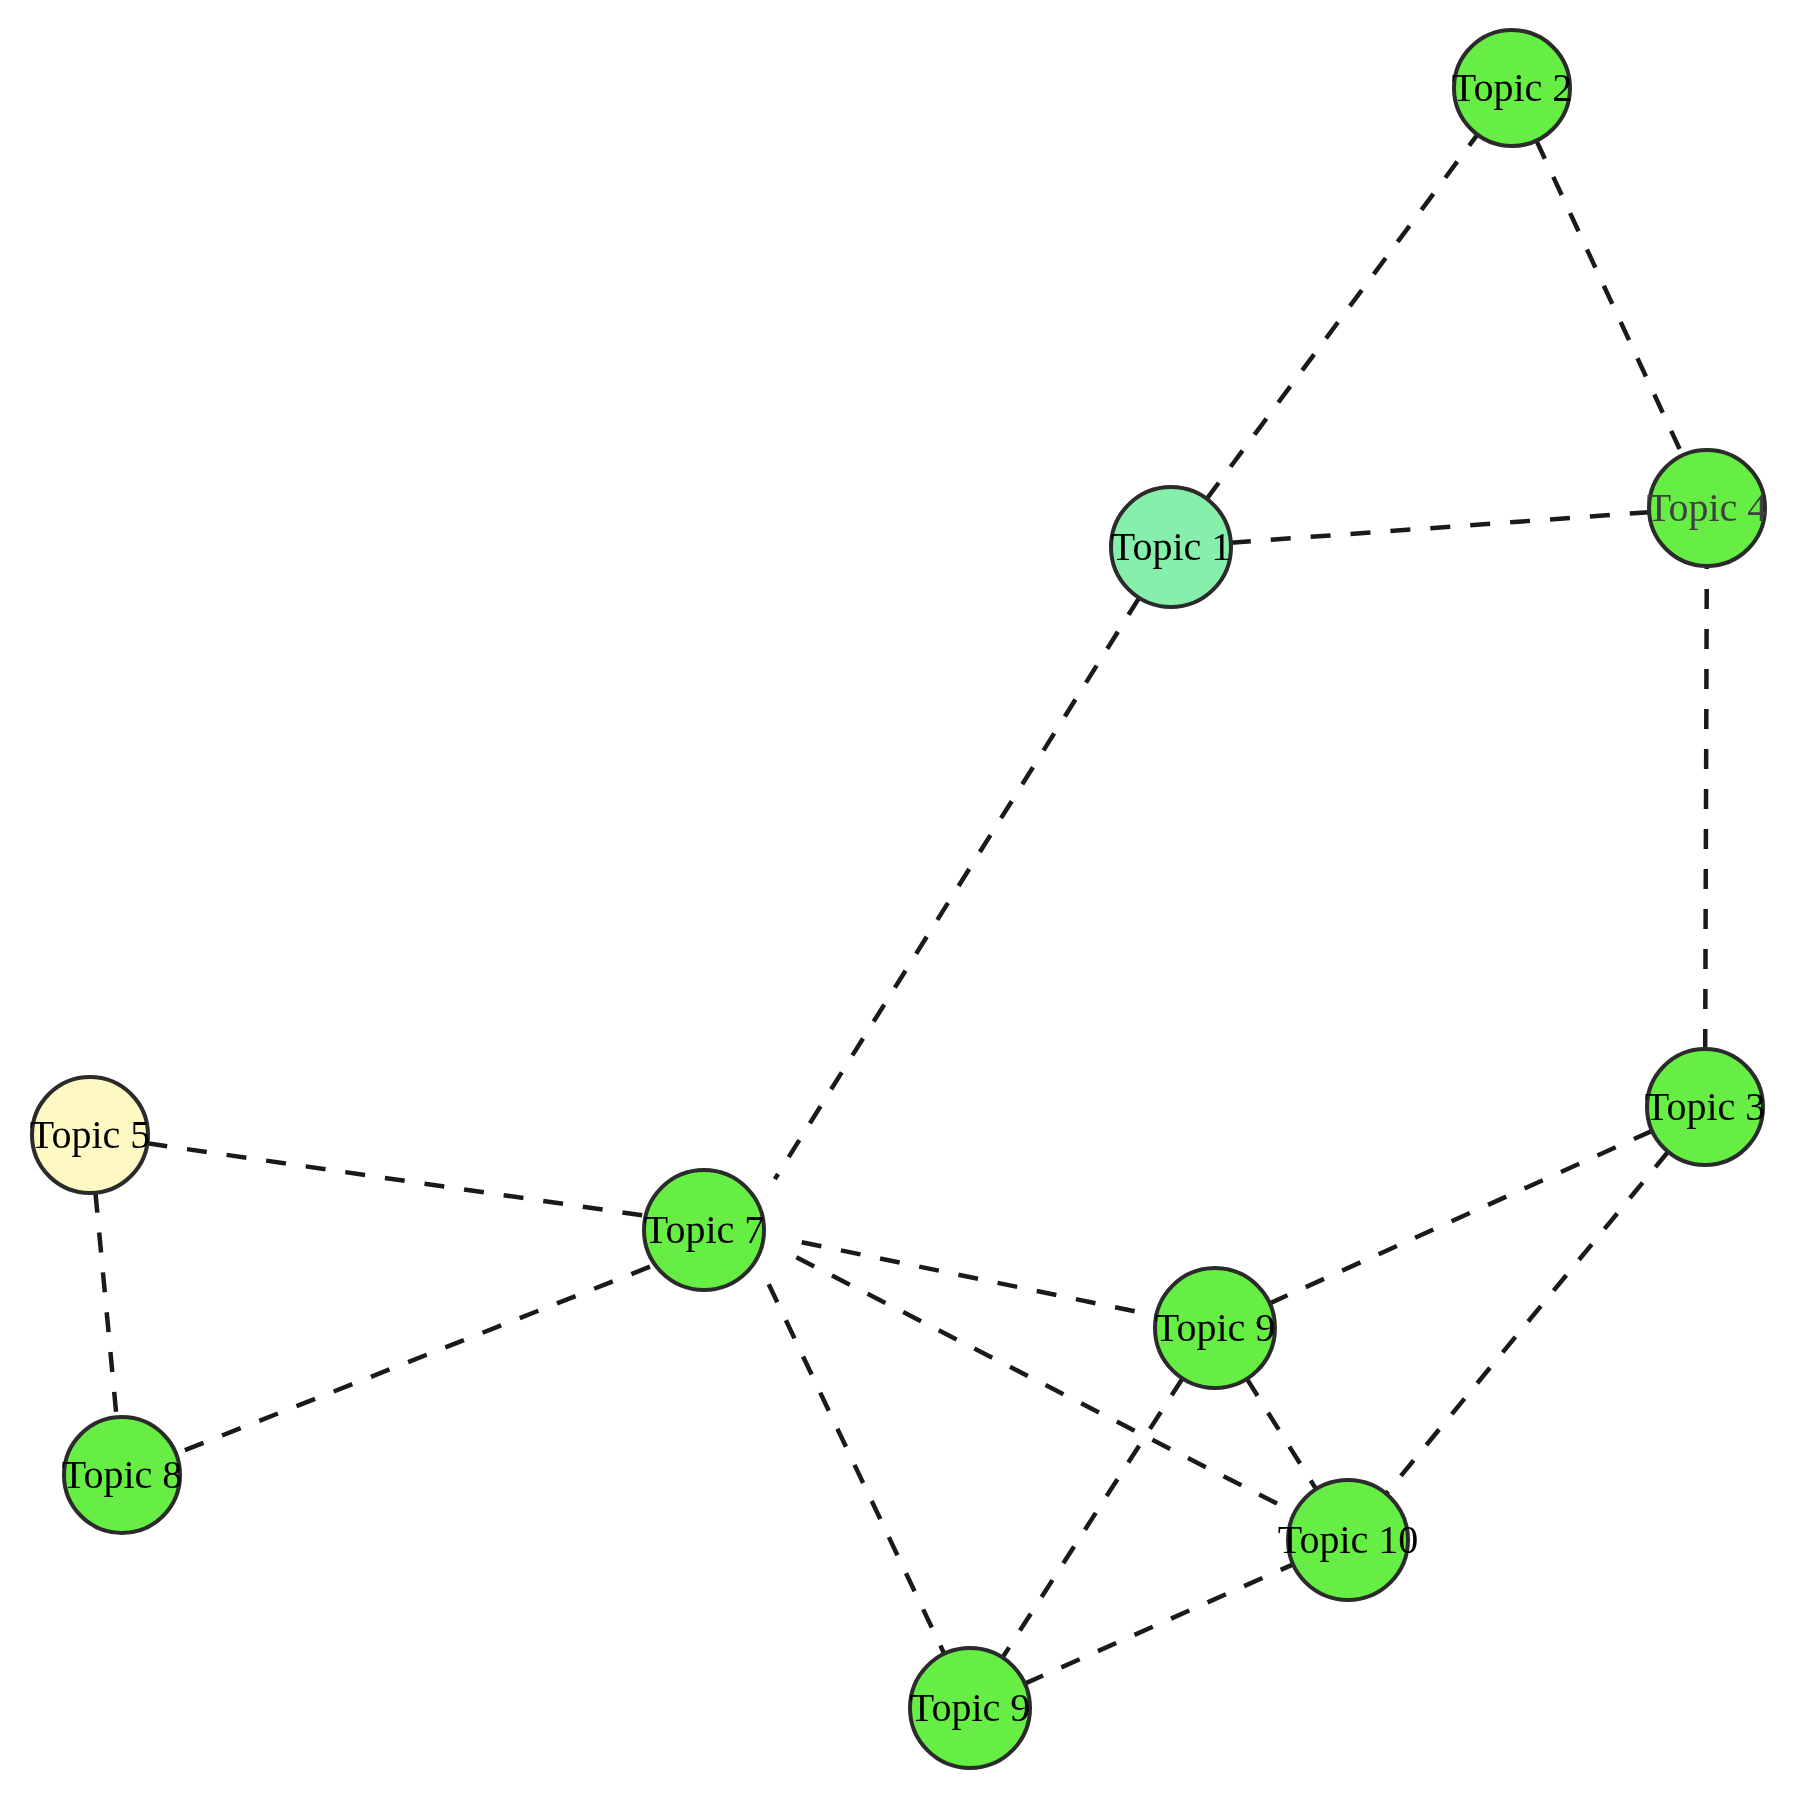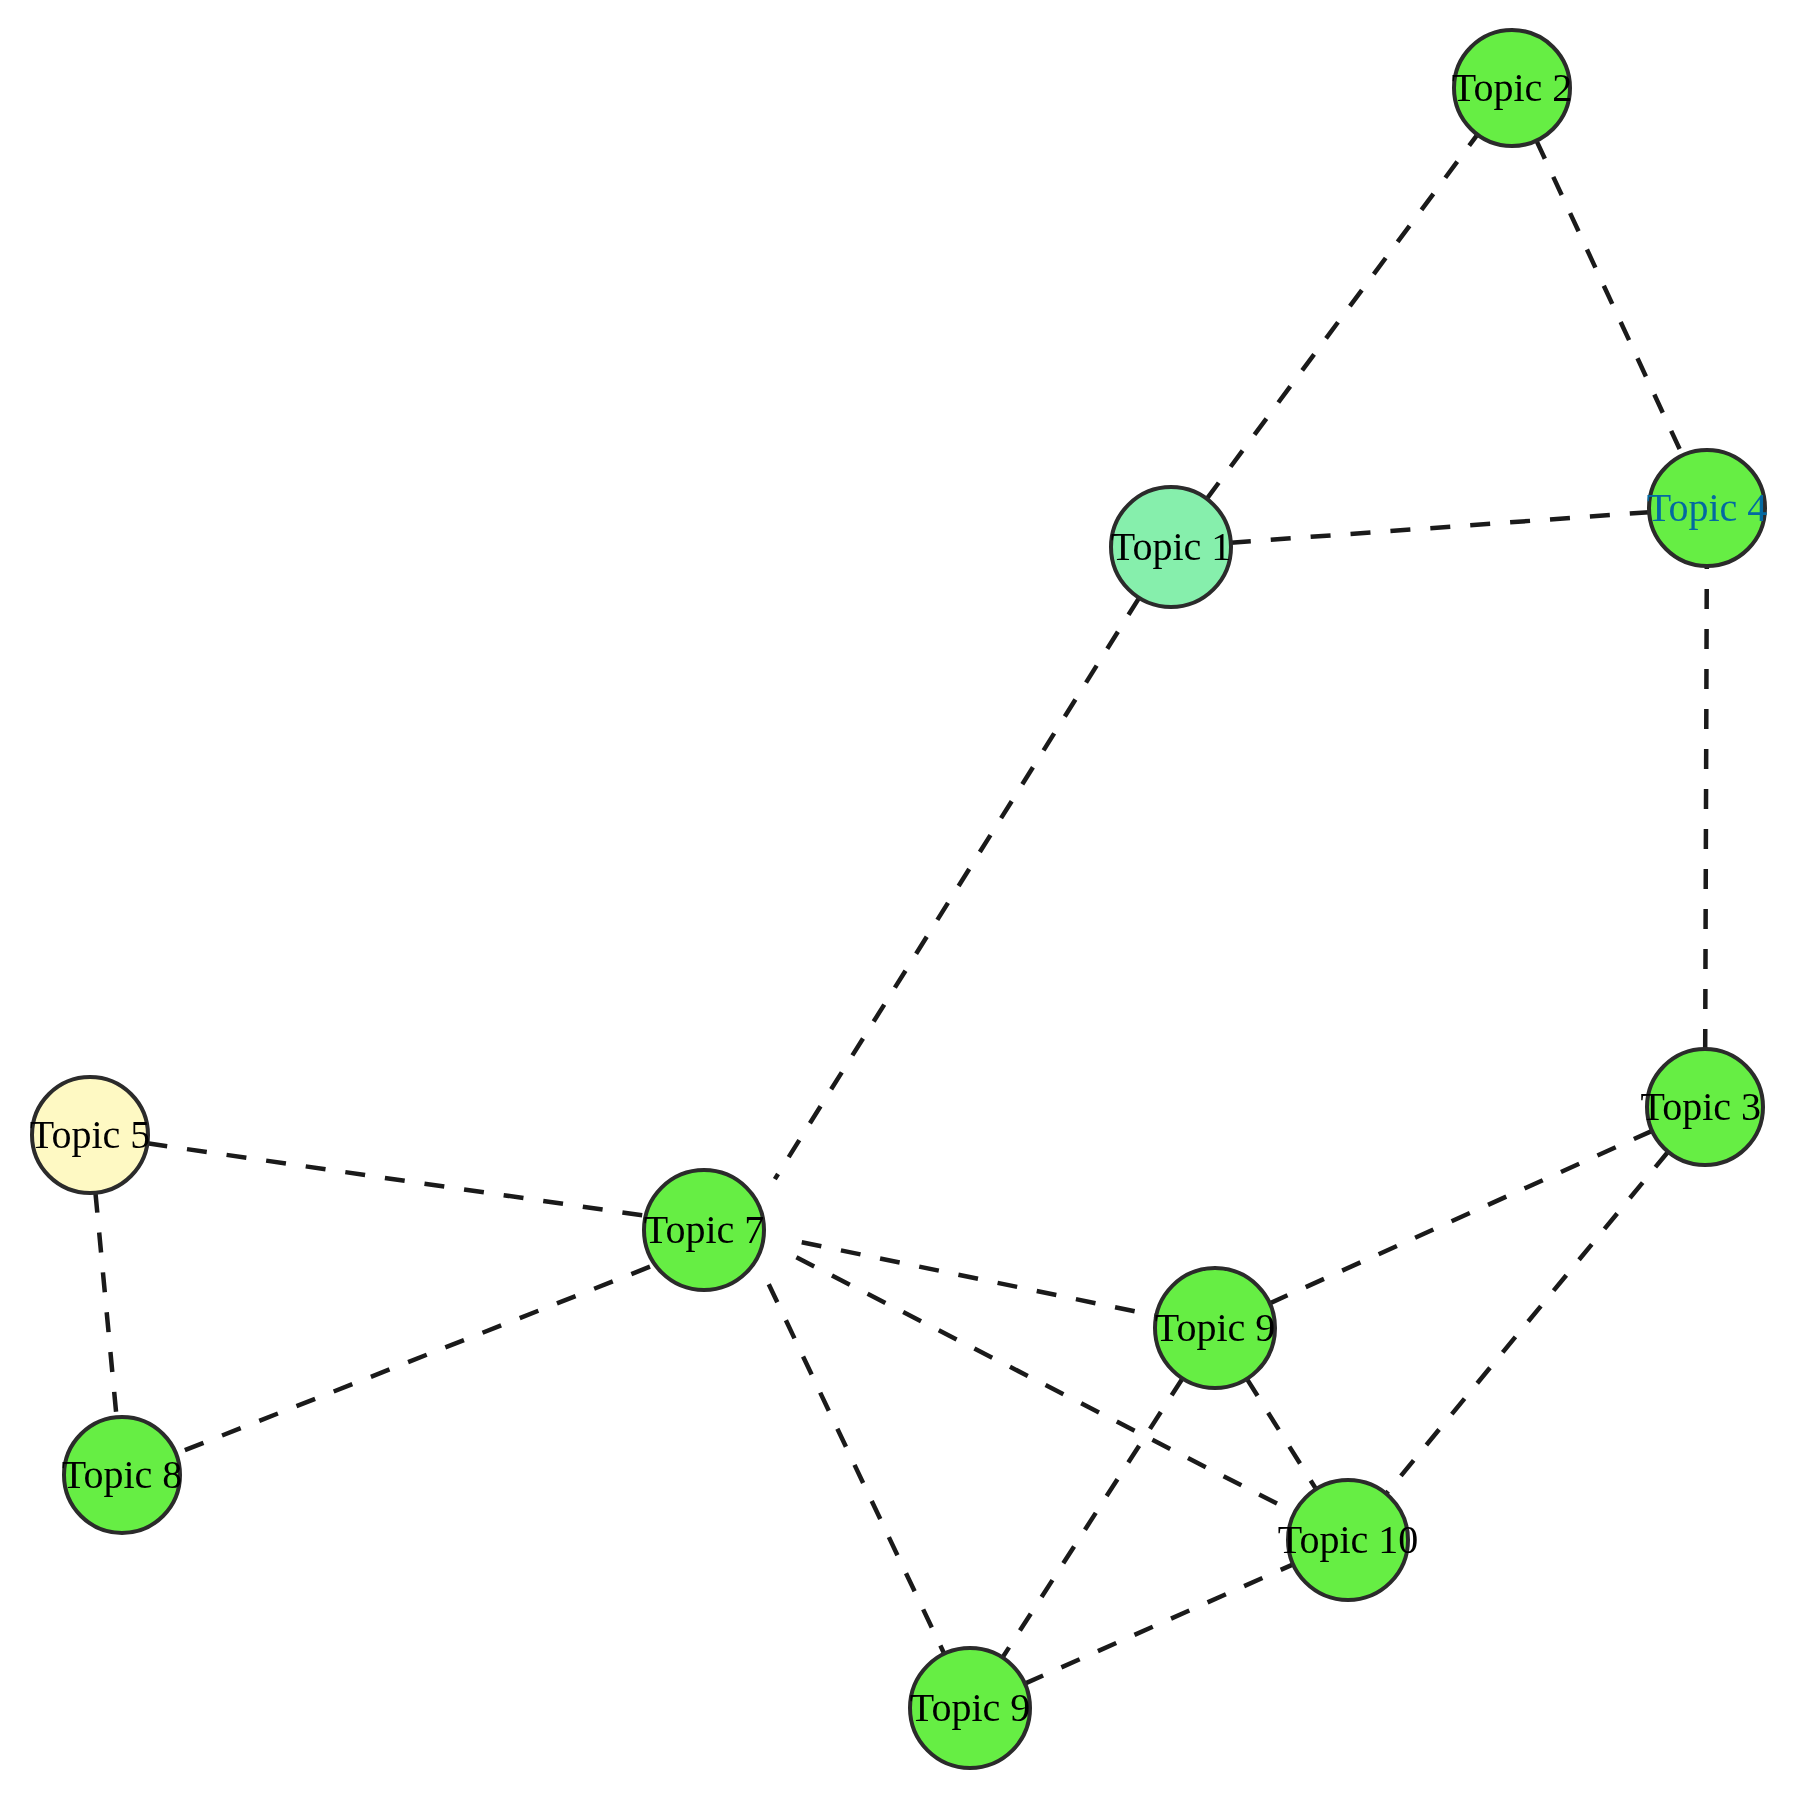--- a/index.html
+++ b/index.html
@@ -80,25 +80,25 @@
       <line x1="1246.8860912288121" y1="1378.8259499286328" x2="1316.1139087711879" y2="1489.1740500713672" class="graph-edge" stroke="#1a1a1a" stroke-width="4.5" stroke-dasharray="20 20"></line>
       <line x1="1024.8286929172154" y1="1683.631692036793" x2="1293.1713070827846" y2="1564.368307963207" class="graph-edge" stroke="#1a1a1a" stroke-width="4.5" stroke-dasharray="20 20"></line>
     </svg>
   <div id="node-layer">
       <div class="graph-node" style="left: 1109px; top: 485px; width: 124px; height: 124px; background: #86efac; border-color: rgb(43, 43, 43); border-width: 4px;">
         <span class="graph-node-label" style="font-size: 40px; color: rgb(0, 0, 0);">Topic 1</span>
       </div>
       <div class="graph-node" style="left: 1452px; top: 28px; width: 120px; height: 120px; background: rgb(102, 238, 68); border-color: rgb(43, 43, 43); border-width: 4px;">
         <span class="graph-node-label" style="font-size: 40px; color: rgb(0, 0, 0);">Topic 2</span>
       </div>
-      <div class="graph-node" style="left: 1645px; top: 1047px; width: 120px; height: 120px; background: rgb(102, 238, 68); border-color: rgb(43, 43, 43); border-width: 4px; justify-content: flex-end;">
+      <div class="graph-node" style="left: 1645px; top: 1047px; width: 120px; height: 120px; background: rgb(102, 238, 68); border-color: rgb(43, 43, 43); border-width: 4px;">
         <span class="graph-node-label" style="font-size: 40px; color: rgb(0, 0, 0);">Topic 3</span>
       </div>
       <div class="graph-node" style="left: 1647px; top: 448px; width: 120px; height: 120px; background: rgb(102, 238, 68); border-color: rgb(43, 43, 43); border-width: 4px;">
-        <span class="graph-node-label" style="font-size: 40px; color: #0369a1;">Topic 4</span>
+        <span class="graph-node-label" style="font-size: 40px; color: #404040;">Topic 4</span>
       </div>
       <div class="graph-node" style="left: 30px; top: 1075px; width: 120px; height: 120px; background: #fef9c3; border-color: rgb(43, 43, 43); border-width: 4px;">
         <span class="graph-node-label" style="font-size: 40px; color: rgb(0, 0, 0);">Topic 5</span>
       </div>
       <div class="graph-node" style="left: 908px; top: 1646px; width: 124px; height: 124px; background: rgb(102, 238, 68); border-color: rgb(43, 43, 43); border-width: 4px;">
         <span class="graph-node-label" style="font-size: 40px; color: rgb(0, 0, 0);">Topic 9</span>
       </div>
       <div class="graph-node" style="left: 642px; top: 1168px; width: 124px; height: 124px; background: rgb(102, 238, 68); border-color: rgb(43, 43, 43); border-width: 4px;">
         <span class="graph-node-label" style="font-size: 40px; color: rgb(0, 0, 0);">Topic 7</span>
       </div>

